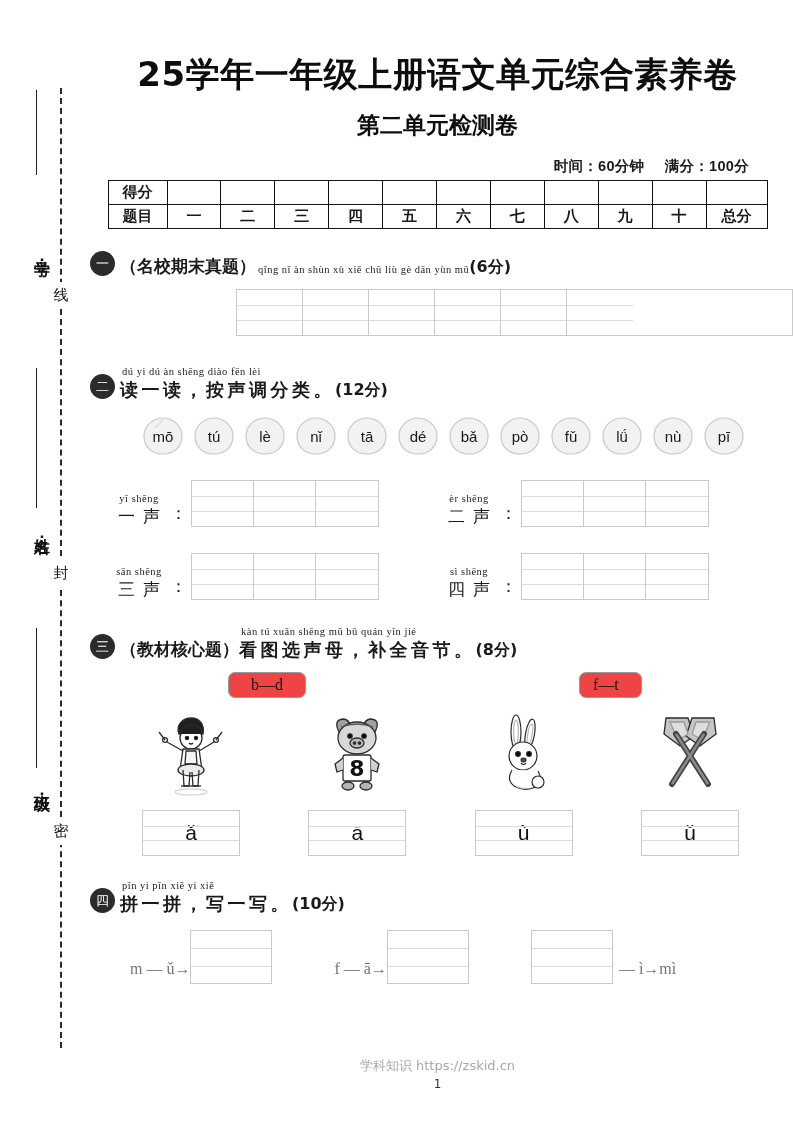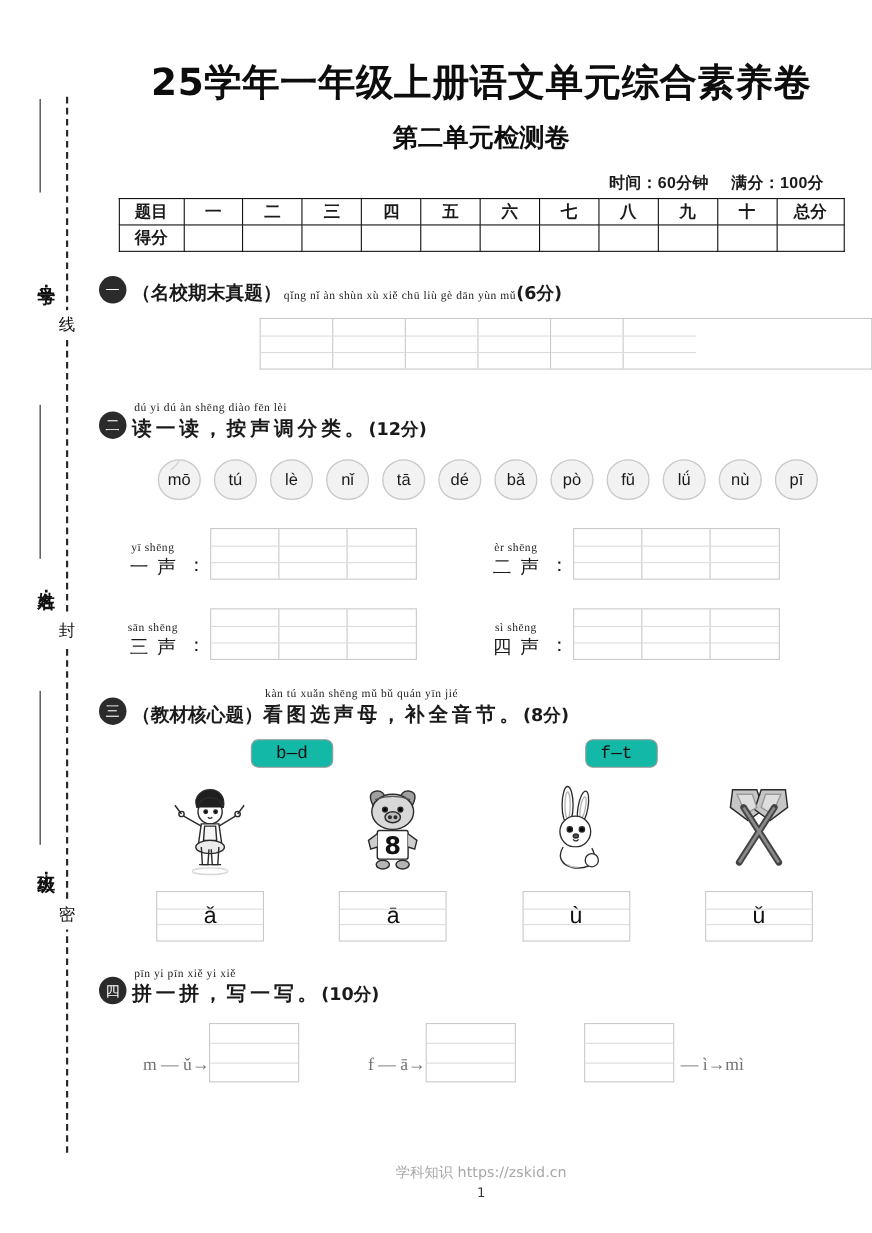--- a/index.html
+++ b/index.html
@@ -267,26 +267,26 @@
     position: relative;
     height: 30px;
     margin-top: 12px;
   }
   .opt-box {
     position: absolute;
     border: 1.4px solid #9a9a9a;
     border-radius: 7px;
     padding: 3px 22px;
     font-size: 16px;
-    font-family: Liberation Mono, monospace;
+    font-family: Liberation Serif, serif;
     color: #111;
-    background: #14b8a6;
+    background: #ef4444;
   }
   .opt-box.o1 { left: 140px; }
-  .opt-box.o2 { left: 444px; padding-left: 13px; }
+  .opt-box.o2 { left: 491px; padding-left: 13px; }
 
   .pic-row {
     display: flex;
     justify-content: space-between;
     margin: 10px 44px 0 44px;
   }
   .pic-cell { width: 118px; text-align: center; }
   .pic-art  { height: 92px; display: flex; align-items: flex-end; justify-content: center; }
   .pic-cell .pgrid { margin: 6px auto 0 auto; width: 96px; }
   .pic-cell .pcell { width: 96px; height: 44px; font-size: 21px; }
@@ -351,47 +351,47 @@
   <div class="title-main">25学年一年级上册语文单元综合素养卷</div>
   <div class="title-sub">第二单元检测卷</div>
 
   <div class="meta-row">
     <span>时间：60分钟</span>
     <span>满分：100分</span>
   </div>
 
   <table class="score-table">
     <tbody>
+      <tr>
+        <td class="lbl">得分</td>
+        <td></td>
+        <td></td>
+        <td></td>
+        <td></td>
+        <td></td>
+        <td></td>
+        <td></td>
+        <td></td>
+        <td></td>
+        <td></td>
+        <td class="tot"></td>
+      </tr>
       <tr>
         <td class="lbl">题目</td>
         <td>一</td>
         <td>二</td>
         <td>三</td>
         <td>四</td>
         <td>五</td>
         <td>六</td>
         <td>七</td>
         <td>八</td>
         <td>九</td>
         <td>十</td>
         <td class="tot">总分</td>
-      </tr>
-      <tr>
-        <td class="lbl">得分</td>
-        <td></td>
-        <td></td>
-        <td></td>
-        <td></td>
-        <td></td>
-        <td></td>
-        <td></td>
-        <td></td>
-        <td></td>
-        <td></td>
-        <td class="tot"></td>
       </tr>
     </tbody>
   </table>
 
   <div class="q-block" style="margin-top:22px;">
     <div class="q-head">
       <div class="q-badge">一</div>
       <div class="q-tag">（名校期末真题）</div>
       <div class="ruby-wrap">
         <span class="ruby-pin">qǐng nǐ àn shùn xù xiě chū liù gè dān yùn mǔ</span>

